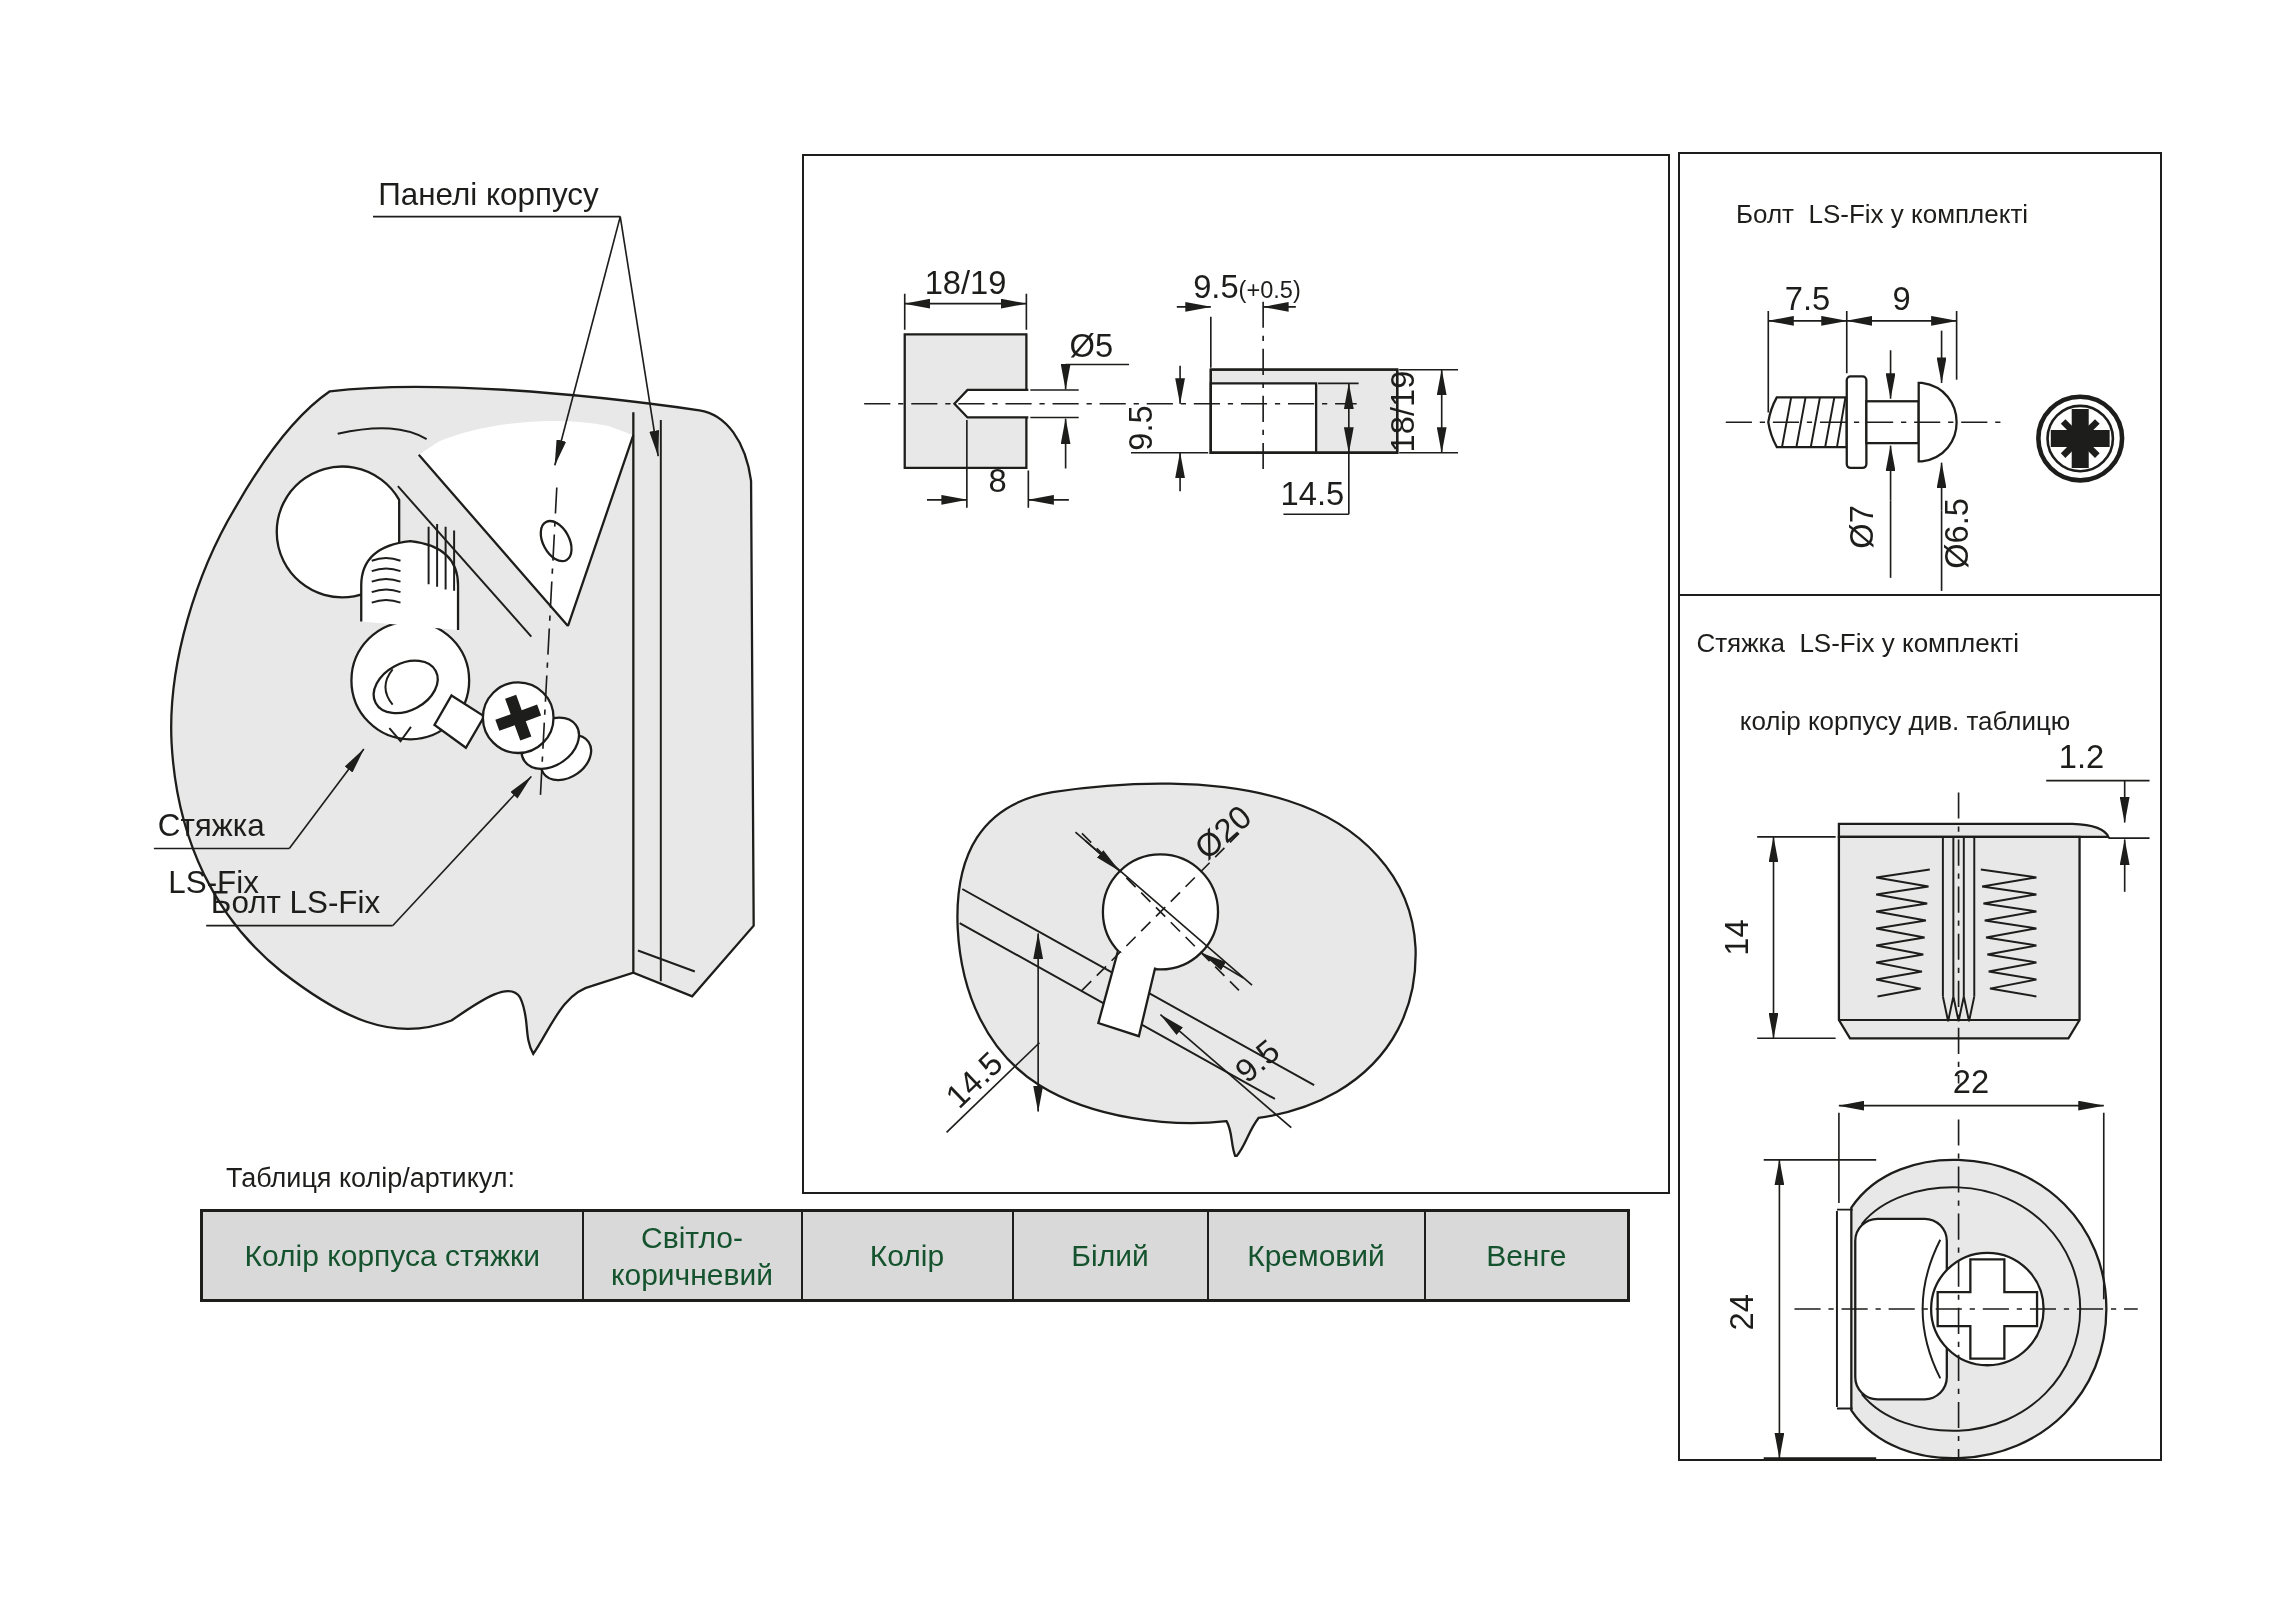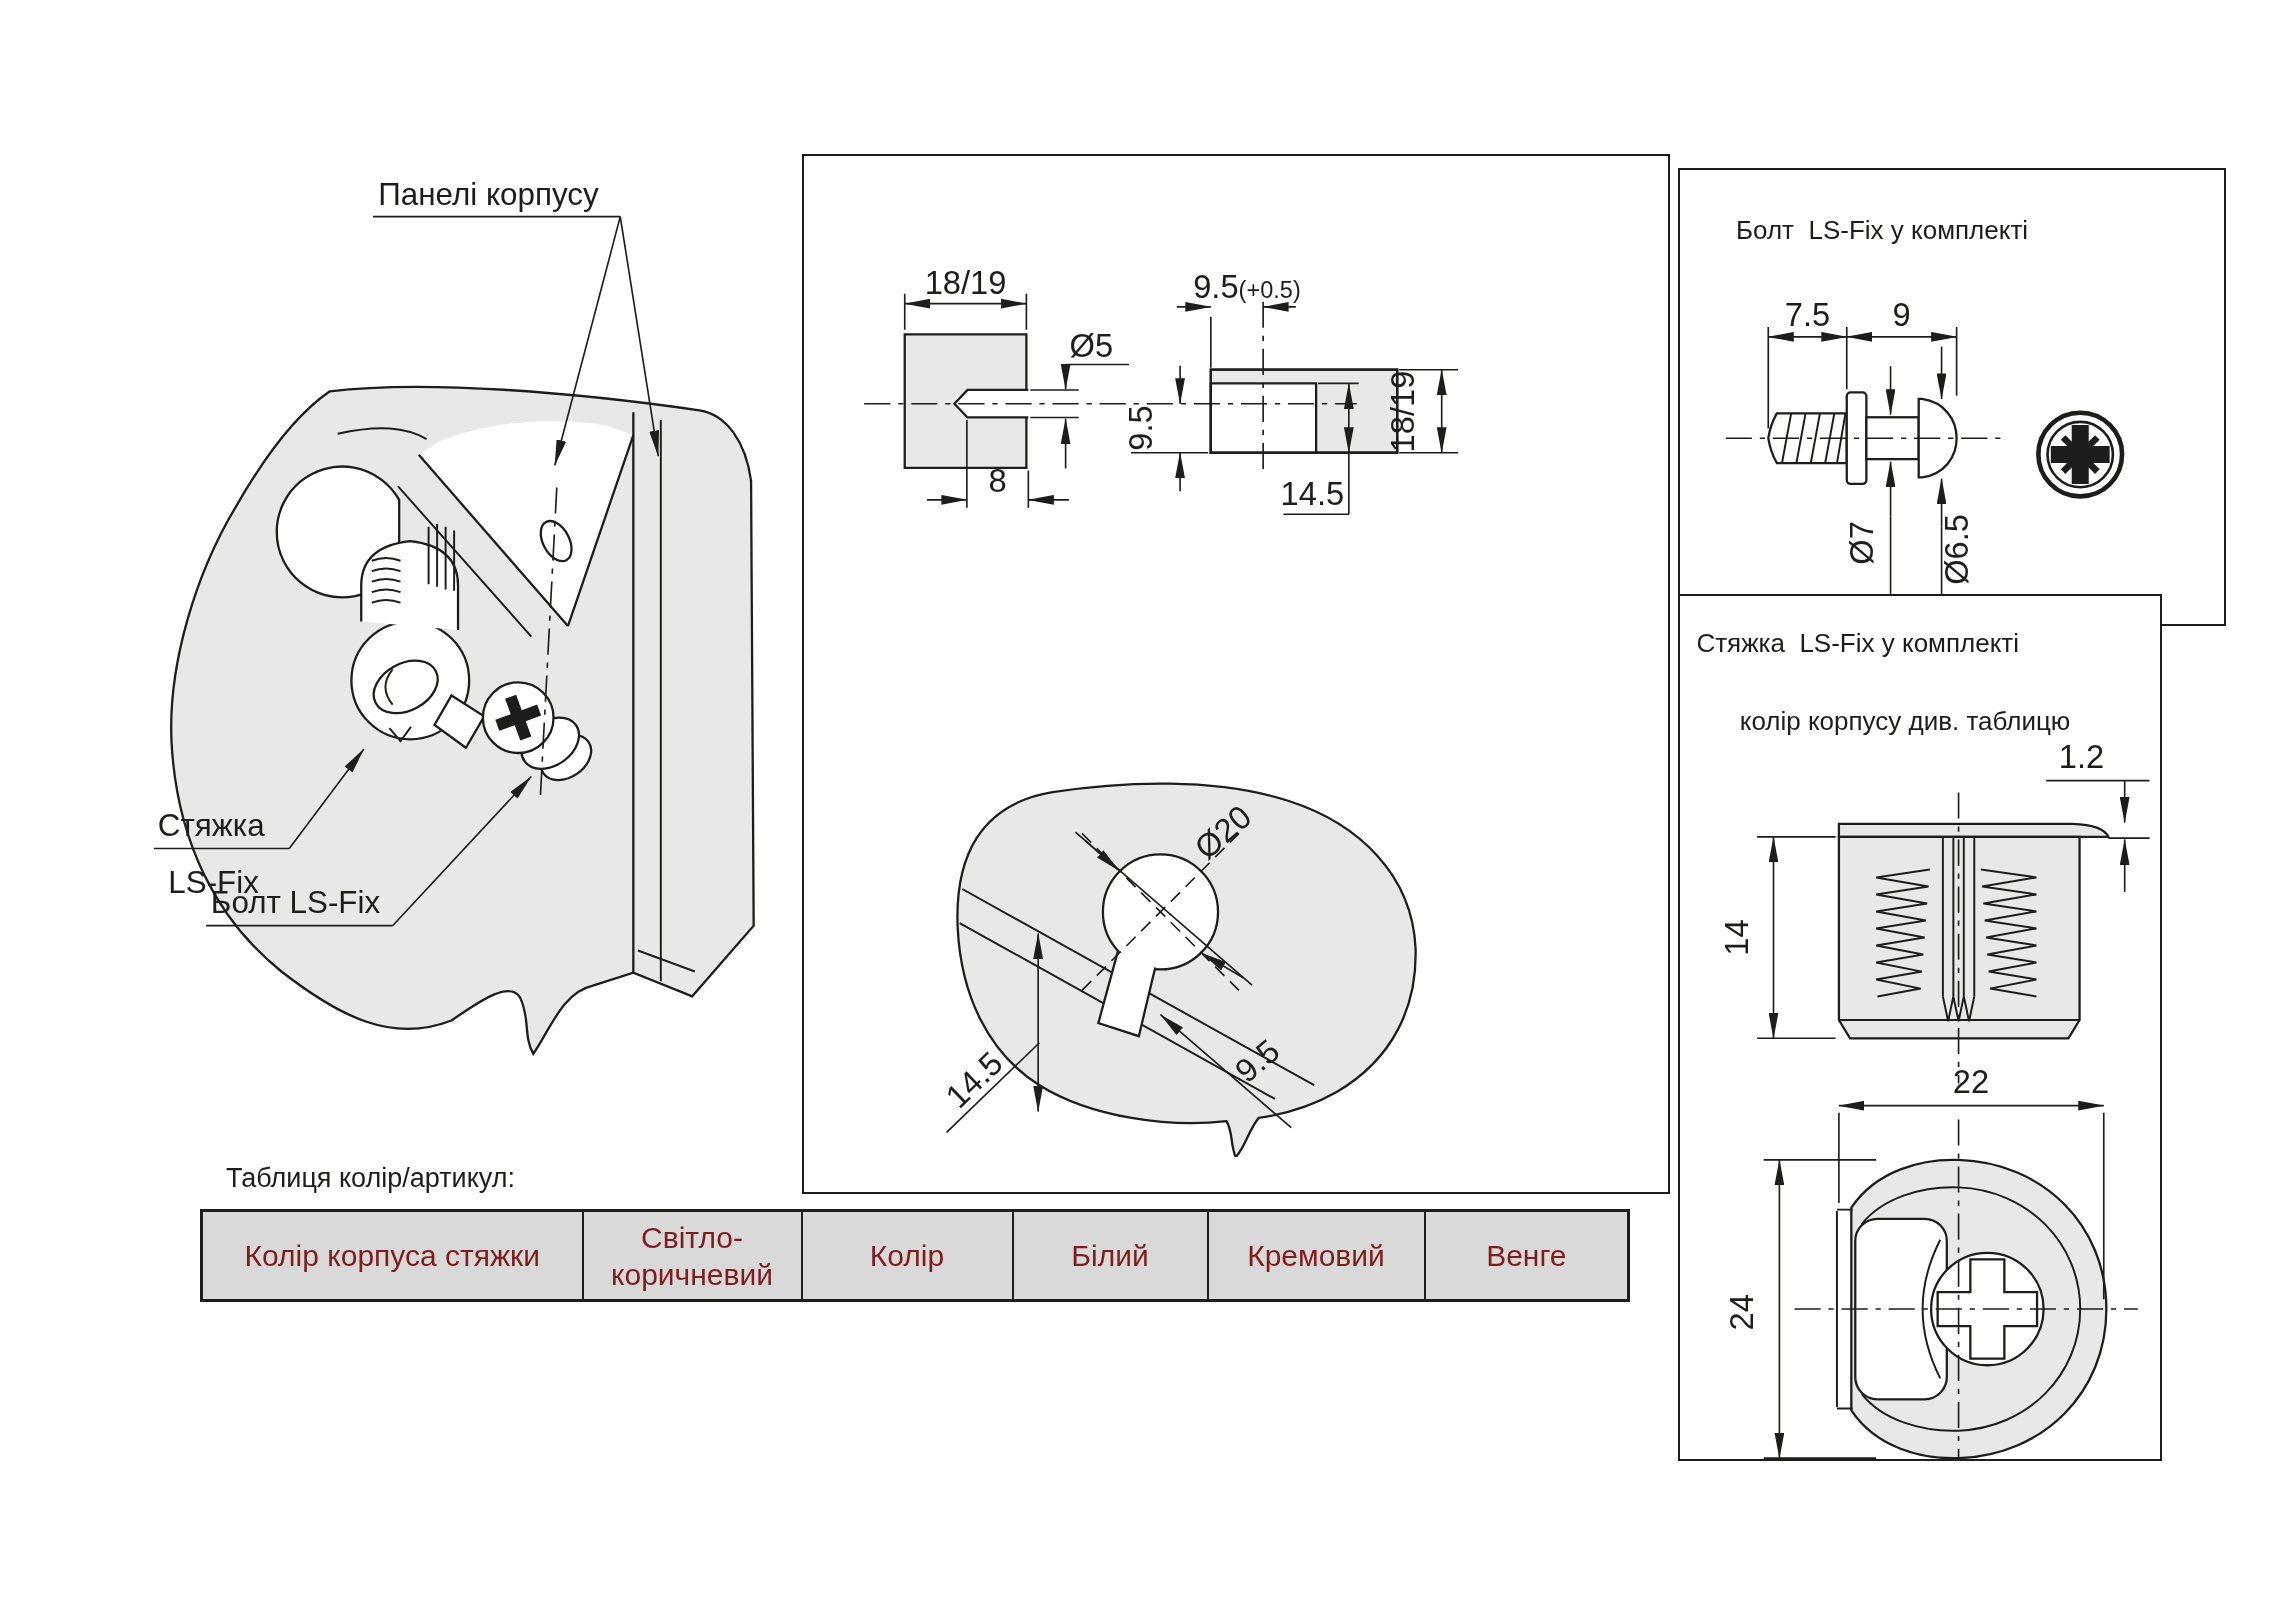--- a/index.html
+++ b/index.html
@@ -16,21 +16,21 @@
   .fillw{fill:#ffffff;stroke:#1d1d1b;stroke-width:3.5px;}
   .fillw0{fill:#ffffff;stroke:none;}
   .cl{stroke:#1d1d1b;fill:none;stroke-width:2.5px;stroke-dasharray:40 12 8 12;}
   .dsh{stroke:#1d1d1b;fill:none;stroke-width:2.5px;stroke-dasharray:20 12;}
   .dim{font-size:50px;}
   .dimS{font-size:36px;}
   .lbl{font-size:48px;}
   .boxtitle{position:absolute;font-size:26px;line-height:39px;white-space:pre;color:#1d1d1b;}
   .tbltitle{position:absolute;font-size:27px;color:#1d1d1b;}
   table.spec{position:absolute;left:200px;top:1173px;width:1427px;border-collapse:collapse;
-             table-layout:fixed;font-size:30px;line-height:37px;color:#7f1d1d;}
+             table-layout:fixed;font-size:30px;line-height:37px;color:#14532d;}
   table.spec th,table.spec td{border:2px solid #1d1d1b;text-align:center;vertical-align:middle;
              font-weight:normal;padding:2.6px 9.2px;}
   table.spec{border:3.9px solid #1d1d1b;}
   table.spec thead th{background:#d9d9d9;border-bottom:3.9px solid #1d1d1b;}
 </style>
 </head>
 <body>
 
 <div class="page">
 
@@ -182,21 +182,21 @@
       </g>
       <text class="dim" transform="rotate(-40 704 1396)" x="704" y="1396" text-anchor="middle">9.5</text>
       <g class="thin">
         <path d="M358,1188 V1460" marker-start="url(#mS)" marker-end="url(#mE)"></path>
         <path d="M218,1492 L360,1355"></path>
       </g>
       <text class="dim" transform="rotate(-44 272 1424)" x="272" y="1424" text-anchor="middle">14.5</text>
     </svg>
   </div>
 
-  <div class="box" style="left:1678px;top:132px;width:548px;height:458px">
+  <div class="box" style="left:1678px;top:116px;width:484px;height:458px">
     <div class="boxtitle" style="left:56px;top:41px">Болт  LS-Fix у комплекті</div>
     <svg width="480" height="454" viewBox="0 0 734 694">
 
       <g>
         <path class="fillw" d="M148,372 L255,372 L255,448 L148,448 Q138,430 135,410 Q138,390 148,372 Z"></path>
         <path class="ln3" d="M170,372 L156,448 M192,372 L178,448 M214,372 L200,448 M236,372 L222,448 M253,372 L240,448"></path>
       </g>
       <rect class="fillw" x="255" y="340" width="30" height="140" rx="6"></rect>
       <rect class="fillw" x="285" y="378" width="80" height="64"></rect>
       <path class="fillw" d="M365,350 L370,350 C405,355 423,382 423,410 C423,438 405,465 370,470 L365,470 Z"></path>

